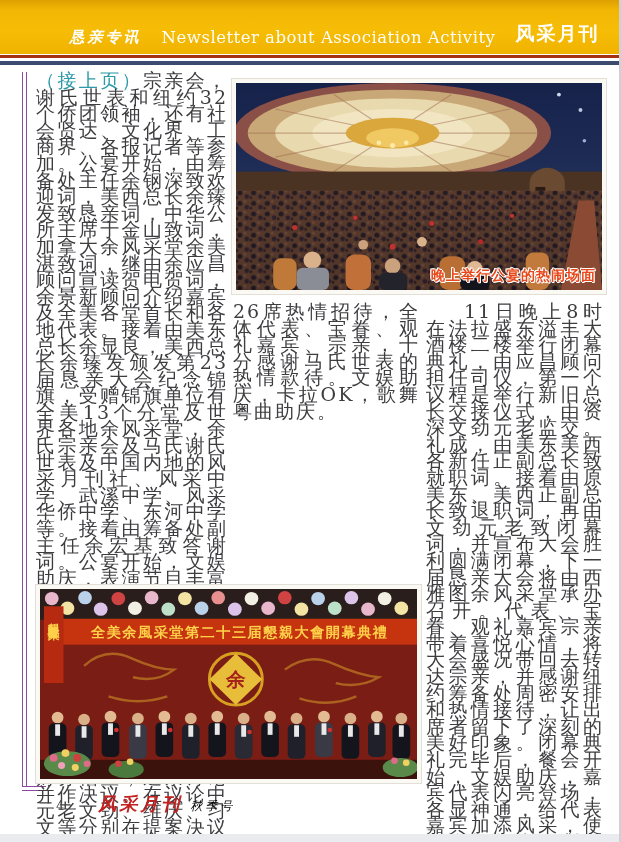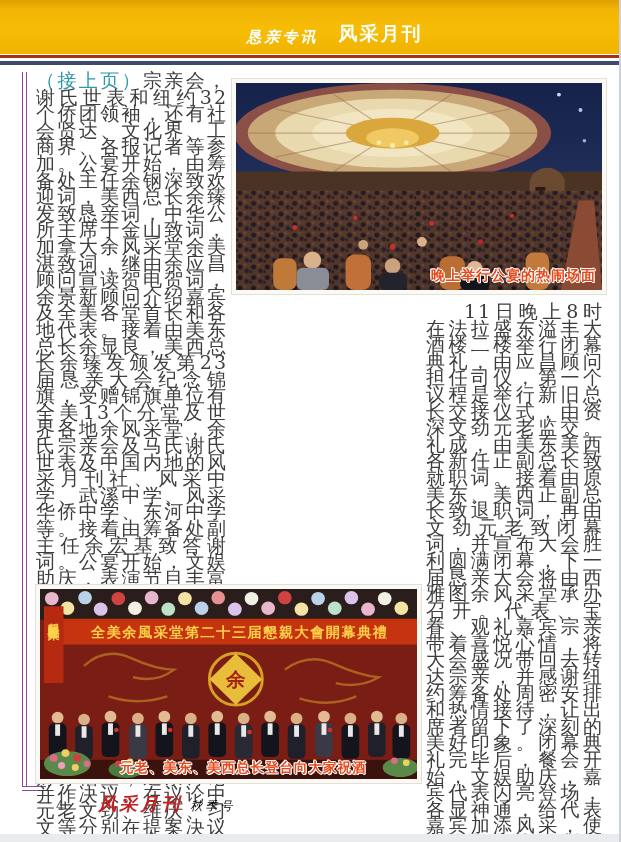--- a/index.html
+++ b/index.html
@@ -54,20 +54,21 @@
   .magname{font-size:18px;font-weight:bold;font-style:italic;color:#c42020;letter-spacing:3px;margin-right:8px;}
   .issue{font-size:12px;font-weight:normal;font-style:italic;color:#000000;letter-spacing:3px;}
 </style>
 </head>
 <body>
 
 <div class="page">
 
   <div class="hdr">
     <span class="zh">恳亲专讯</span>
+    <span class="en">Newsletter about Association Activity</span>
     <span class="mag">风采月刊</span>
   </div>
   <div class="rule-red"></div>
   <div class="rule-navy"></div>
 
   <div class="left-rule"></div>
   <div class="corner-bracket"></div>
 
   <div class="col col1">
     <p><span class="cont">（接上页）</span><span>宗亲会，谢氏世表和纽约32个侨团领袖，还有社会贤达、文化界、工商界、各报记者等参加。公宴开始，由筹备处主任余钢深致欢迎词，美西总长余臻发致恳亲词，中华公所主席于金山致词，加拿大余风采堂余美湛致词，继由余应昌顾问宣读贺电贺词，余景新顾问介绍嘉宾及全美各堂首长和各地代表。接着由美东总长余显良，美西总长余臻发颁发第23届恳亲大会纪念锦旗，受赠锦旗单位有全美13个分堂及世界各地余风采堂，余氏宗亲会及马氏谢氏世表及中国内地的风采月刊社、风采中学、武溪中学、风采华侨中学、东河中学等。接着由筹备处副主任余宏基致答谢词。公宴开始，文娱助庆，表演节目丰富多彩，场面欢乐融融，直至晚上10时。</span></p>
@@ -139,20 +140,21 @@
         <circle cx="244" cy="193" r="8" fill="#e0b894"></circle>
           <rect x="229" y="200" width="30" height="15" rx="6" fill="#14141c"></rect>
         <circle cx="130" cy="168" r="5" fill="#caa27e"></circle>
           <circle cx="190" cy="165" r="5" fill="#d9b28c"></circle>
       </g>
     </svg>
     <figcaption class="caption caption-top">晚上举行公宴的热闹场面</figcaption>
   </figure>
 
   <div class="col col2">
+    <p>26席热情招待，全体代表、宝眷、观礼嘉宾、宗亲，十分感谢马氏世表的热情款待。文娱助庆，卡拉OK，歌舞粤曲助庆。</p>
   </div>
 
   <div class="col col3">
     <p class="indent">11日晚上8时在法拉盛东溢丰大酒楼二楼举行闭幕典礼，由应昌顾问担任司仪，第一个议程是举行新旧总长交接仪式，由资深文劲元老监交。礼成，由美东美西各新任正副总长致就职词。接着由原美东、美西正副总长致退职词，再由文劲元老致闭幕词，并宣布大会胜利圆满闭幕，下一届恳亲大会将由西雅图余风采堂承办召开。代表、宝眷、观礼嘉宾宗亲带着喜悦心情，将大会盛况带回去转达宗亲，并感谢纽约筹备处周密安排和热情接待，让出席者留下了深刻的美好印象。闭幕典礼完毕后，餐会开始，文娱助庆，嘉宾代表闪亮登场，各显神通，给代表嘉宾加添风采，使得全场掌声不断。12日早餐后各代表，满载喜悦心情而归。</p>
   </div>
 
   <figure class="photo photo-bottom" style="margin:0">
     <svg viewBox="0 0 385 198" preserveAspectRatio="none">
       <rect width="385" height="198" fill="#7a1d14"></rect>
       <rect width="385" height="32" fill="#2a1e1c"></rect>
@@ -281,21 +283,20 @@
         <circle cx="36" cy="186" r="3.6" fill="#f0d060"></circle>
           <circle cx="48" cy="182" r="3.4" fill="#e06a8a"></circle>
         <ellipse cx="88" cy="188" rx="18" ry="9" fill="#4a7a3e"></ellipse>
         <circle cx="80" cy="182" r="3.4" fill="#d04040"></circle>
           <circle cx="92" cy="180" r="3.4" fill="#f0d060"></circle>
         <ellipse cx="368" cy="186" rx="18" ry="10" fill="#5a8a4a"></ellipse>
         <circle cx="362" cy="179" r="3.4" fill="#e06a8a"></circle>
           <circle cx="374" cy="181" r="3.4" fill="#f0d060"></circle>
       </g>
     </svg>
-    <figcaption class="caption caption-bottom">元老、美东、美西总长登台向大家祝酒</figcaption>
   </figure>
 
   <div class="footer">
     <span class="pagenum">4</span>
     <span class="magname">风采月刊</span>
     <span class="issue">秋季号</span>
   </div>
 
   <div class="page-edge-bottom"></div>
 </div>

